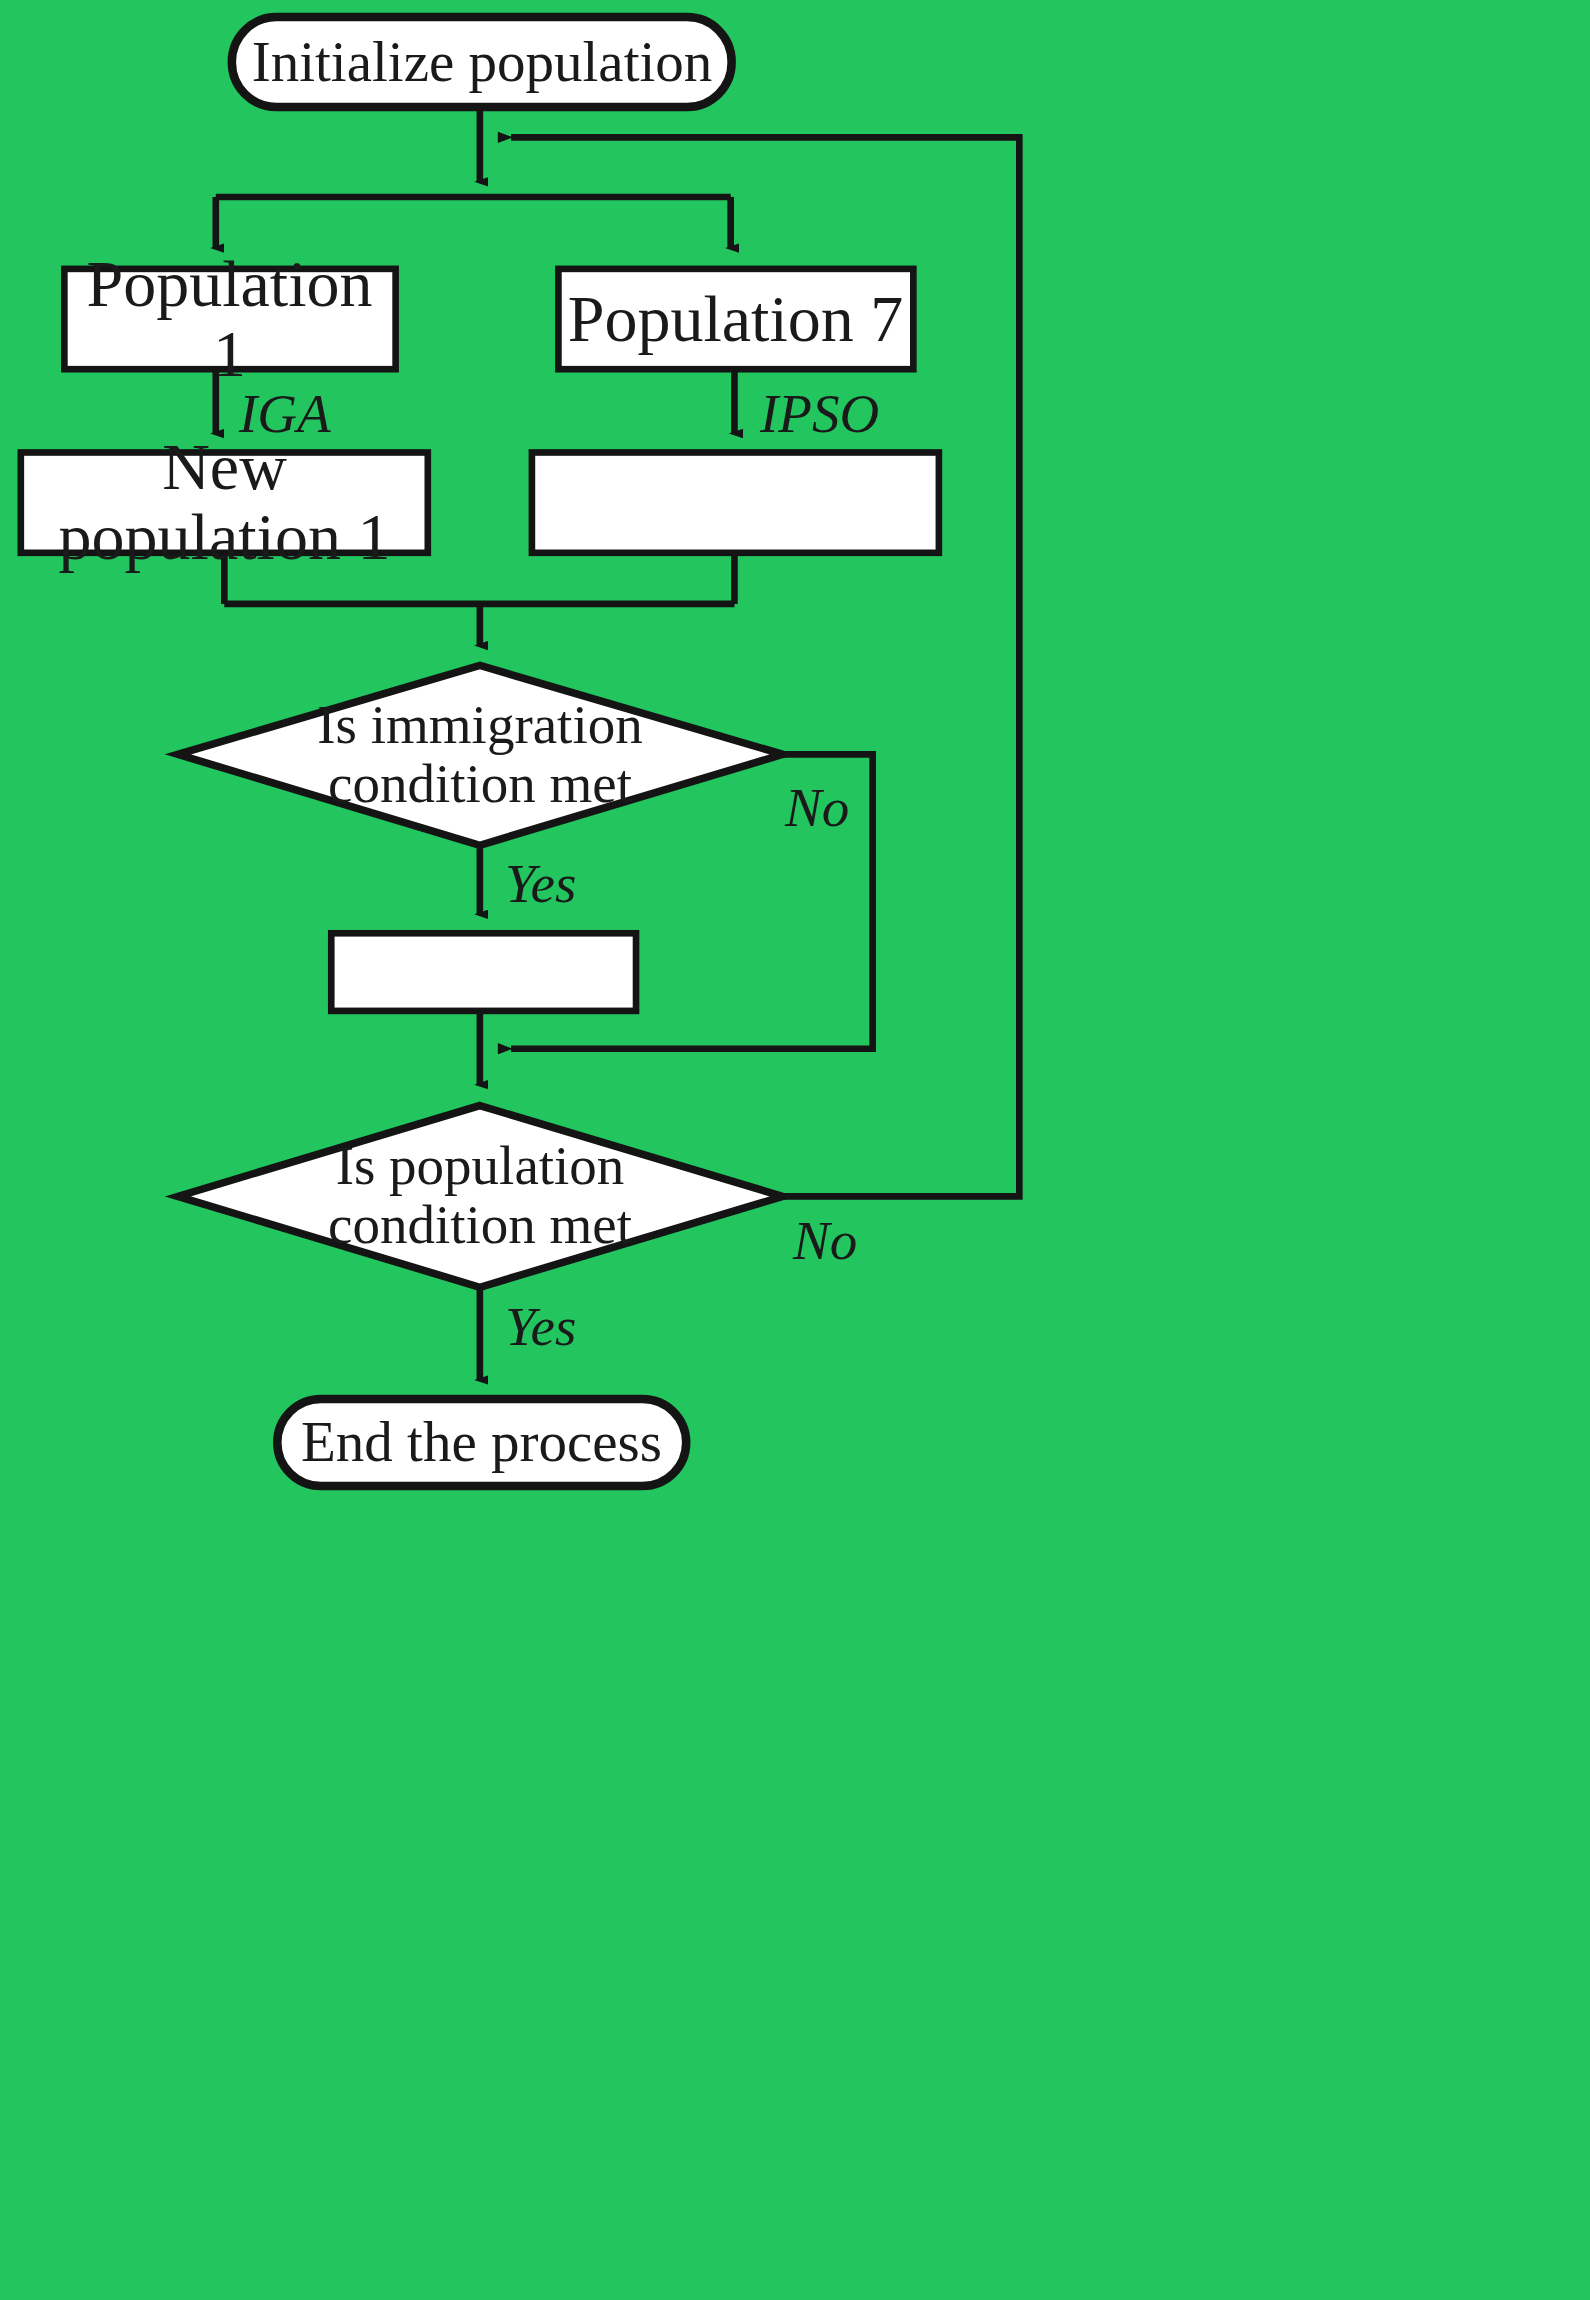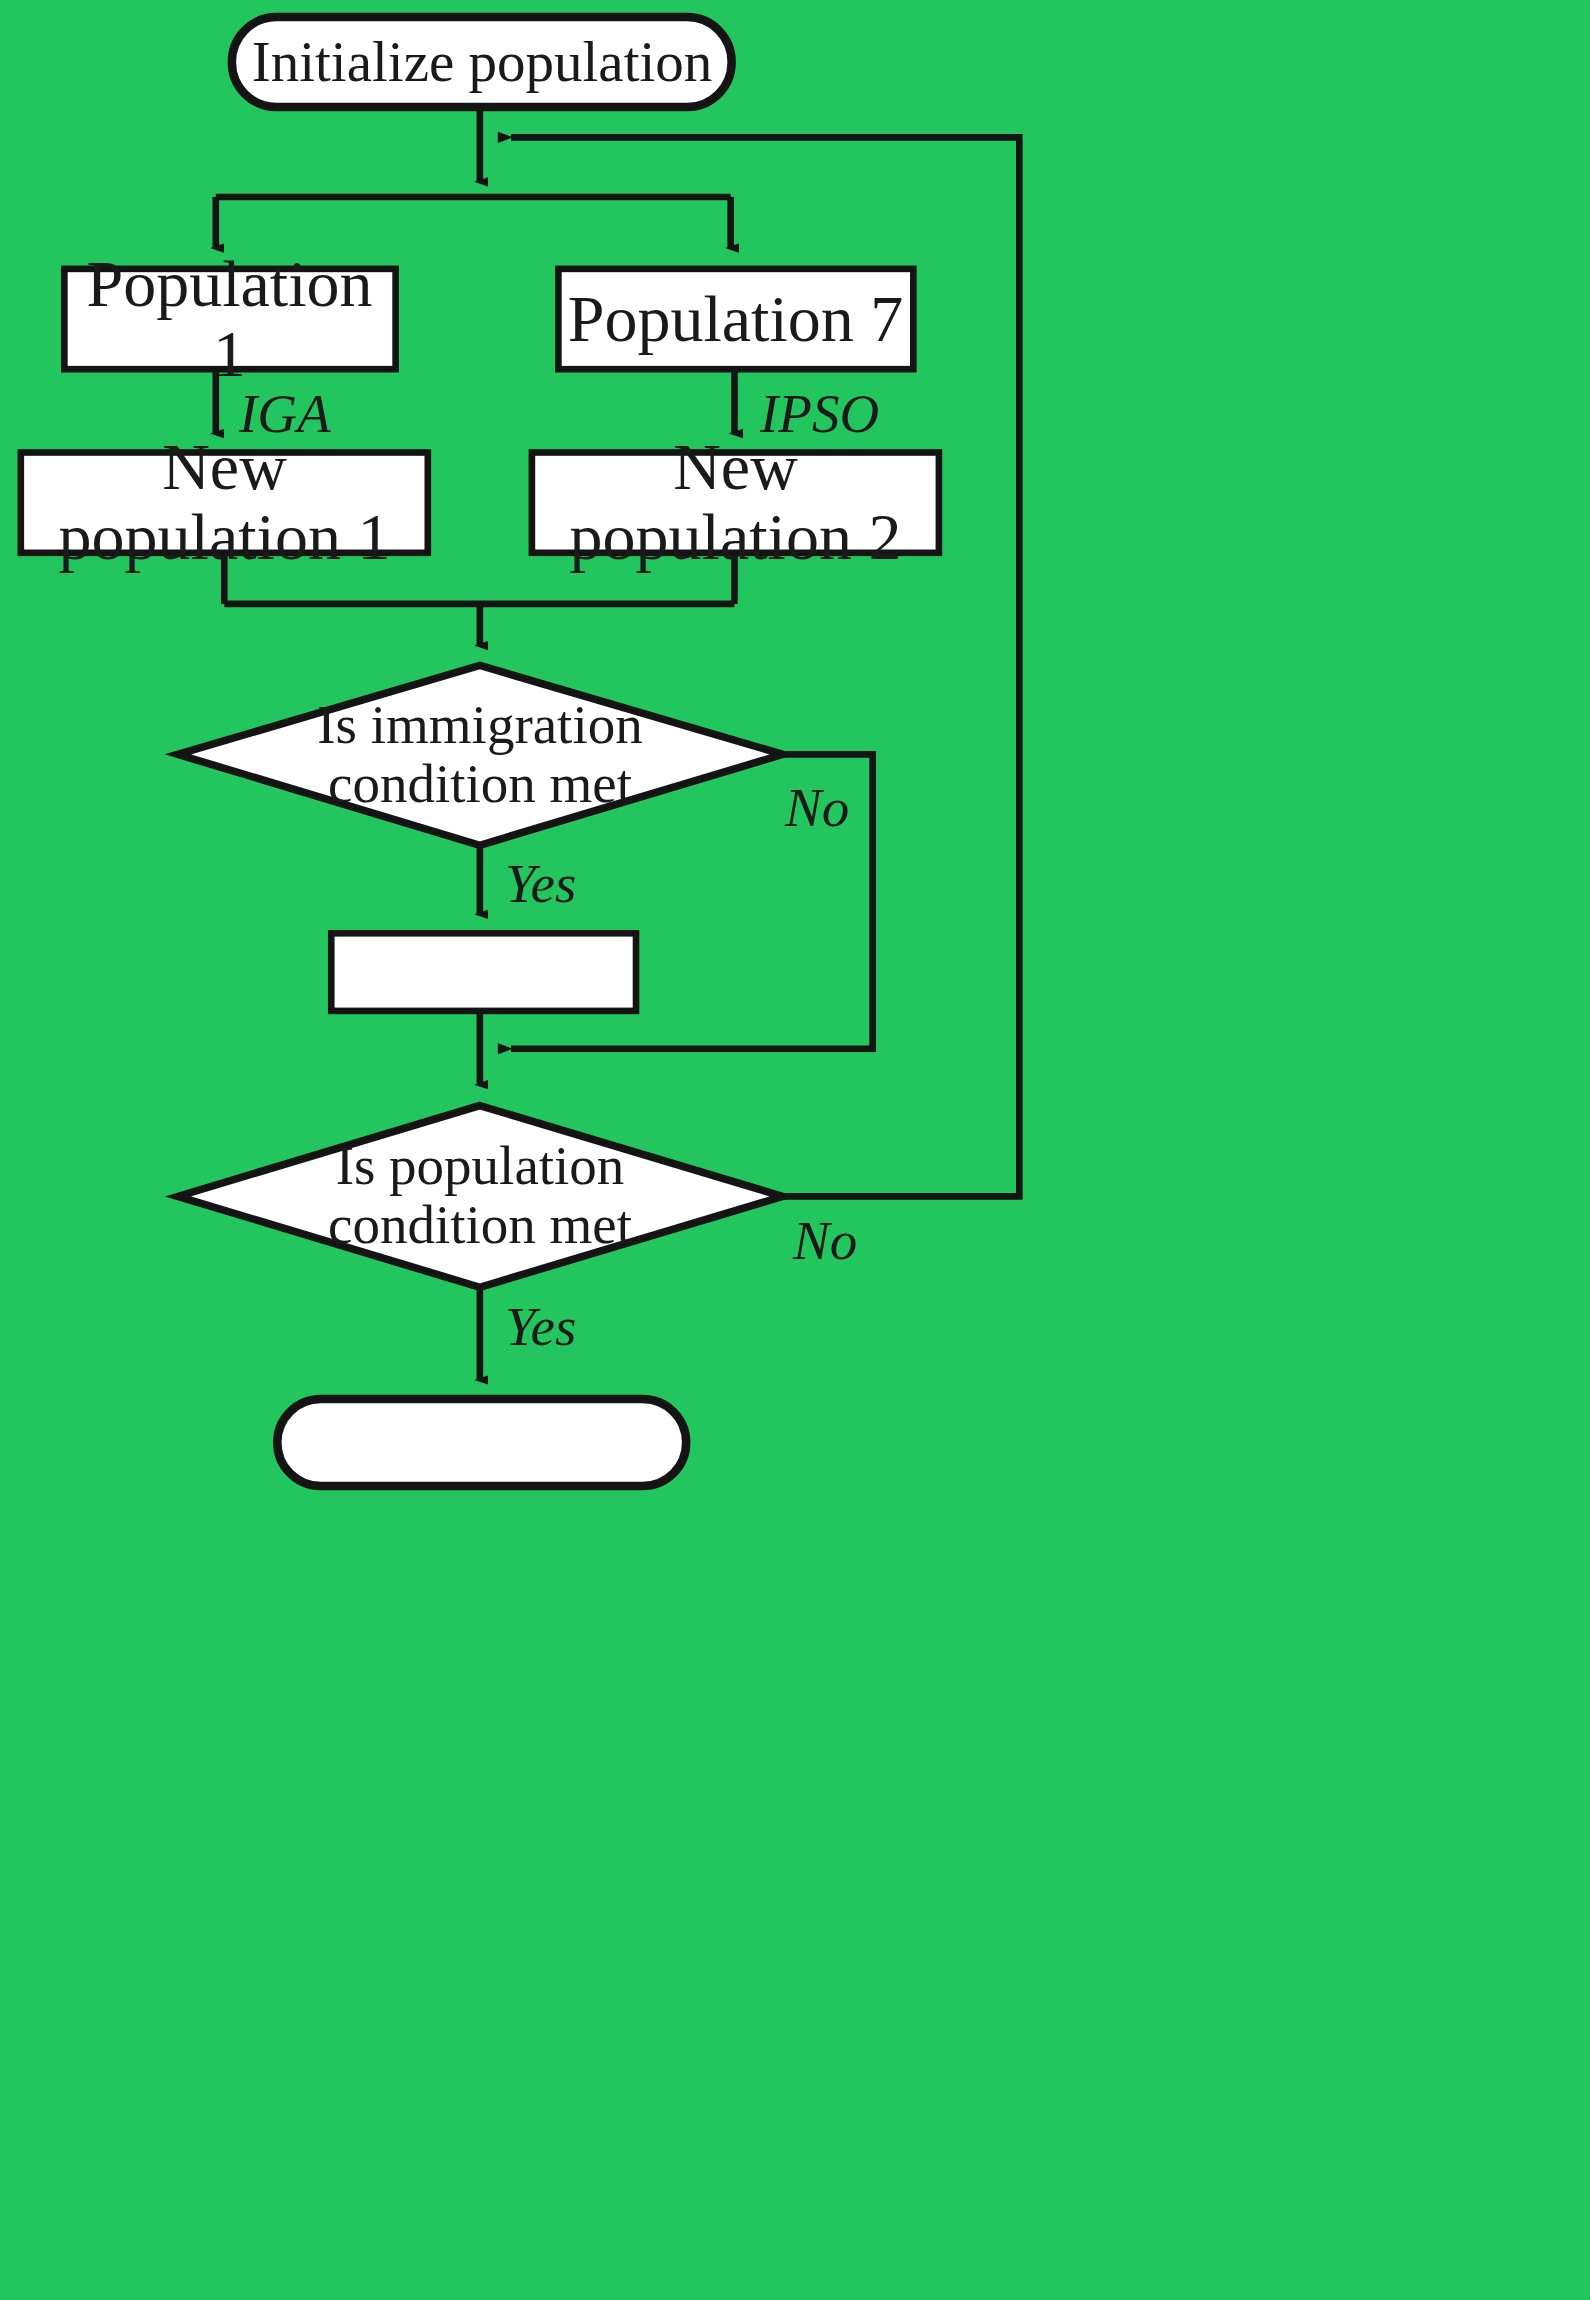--- a/index.html
+++ b/index.html
@@ -113,29 +113,29 @@
   </svg>
 
   <div class="node-label sz-terminal" style="left:232px; top:17px; width:500px; height:90px;">Initialize population</div>
 
   <div class="node-label sz-process" style="left:64px; top:269px; width:331px; height:100px;">Population 1</div>
 
   <div class="node-label sz-process" style="left:558px; top:269px; width:355px; height:100px;">Population 7</div>
 
   <div class="node-label sz-process" style="left:21px; top:452px; width:407px; height:100px;">New population 1</div>
 
-  <div class="node-label sz-process" style="left:532px; top:452px; width:407px; height:100px;">New population 2</div>
 
   <div class="node-label sz-decision" style="left:234px; top:678px; width:492px; height:153px;">Is immigration
 condition  met</div>
 
 
   <div class="node-label sz-decision" style="left:234px; top:1119px; width:492px; height:153px;">Is population
 condition  met</div>
 
+  <div class="node-label sz-terminal" style="left:277px; top:1399px; width:409px; height:87px;">End the process</div>
 
   <div class="edge-label sz-edge" style="left:239px; top:382px;">IGA</div>
 
   <div class="edge-label sz-edge" style="left:760px; top:382px;">IPSO</div>
 
   <div class="edge-label sz-edge" style="left:785px; top:776px;">No</div>
 
   <div class="edge-label sz-edge" style="left:505px; top:852px;">Yes</div>
 
   <div class="edge-label sz-edge" style="left:793px; top:1209px;">No</div>

